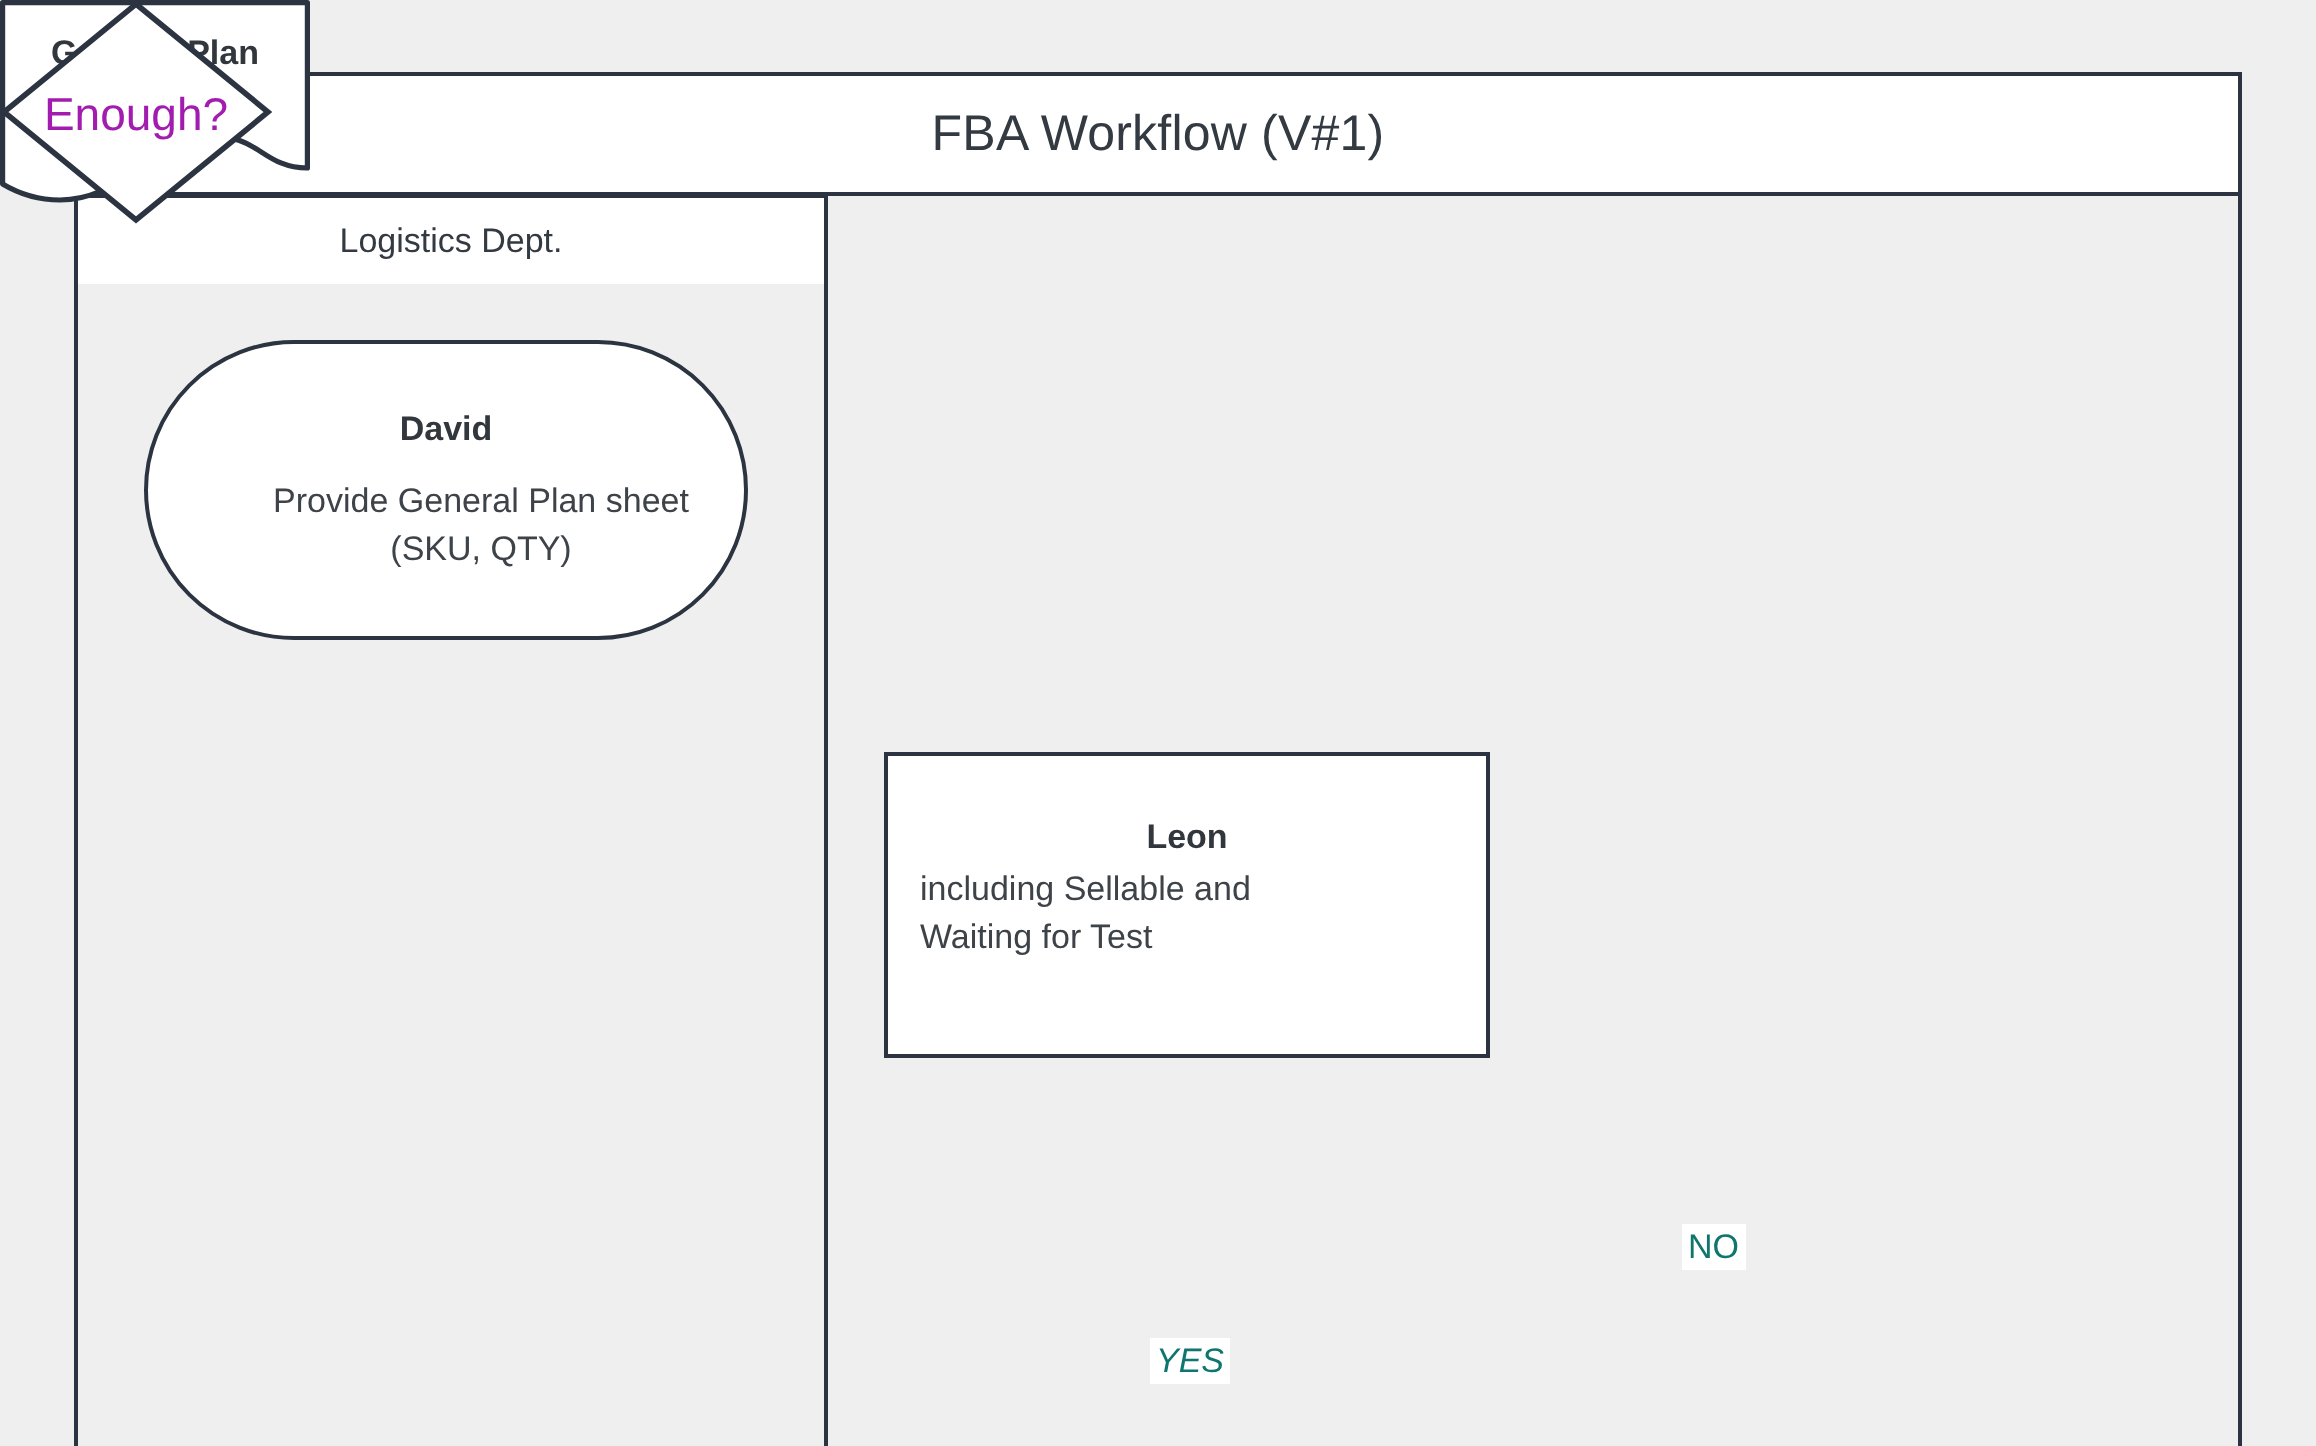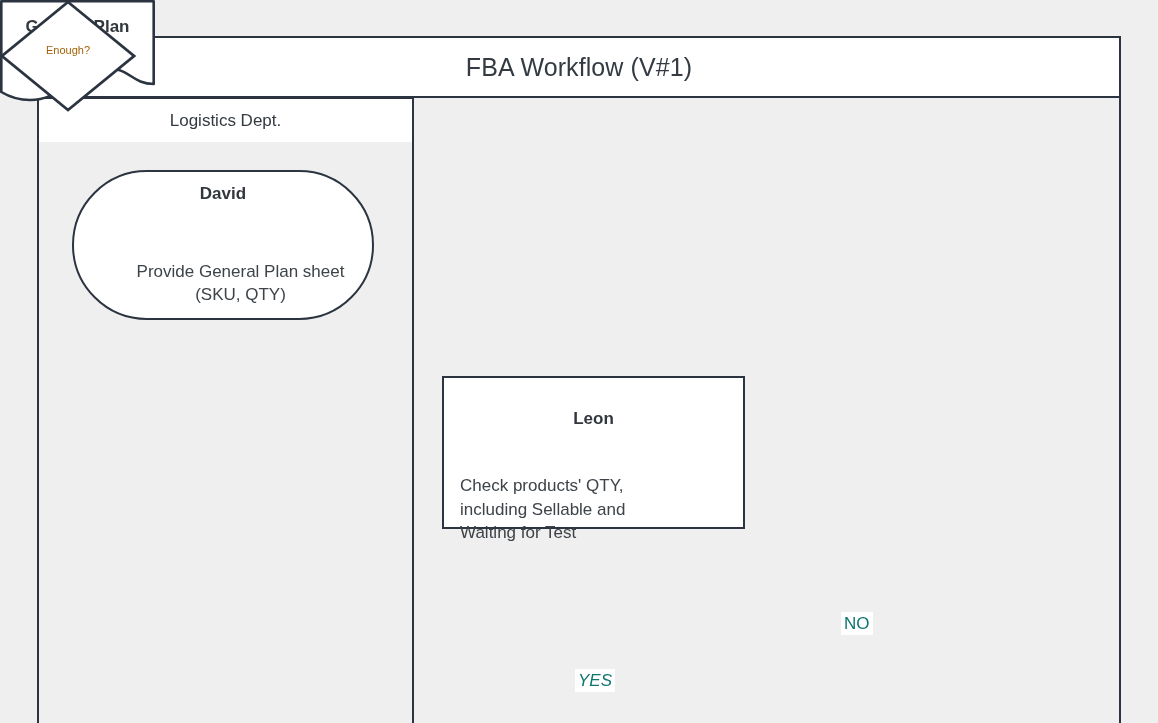--- a/index.html
+++ b/index.html
@@ -91,21 +91,20 @@
   
   .node {
     position: absolute;
     box-sizing: border-box;
     background: #ffffff;
     border: 2.5px solid #2b3440;
     display: flex;
     flex-direction: column;
     align-items: center;
     justify-content: center;
-    gap: 41px;
   }
   .node .who {
     font-weight: bold;
     font-size: 17px;
     color: #32373d;
     line-height: 1.25;
   }
   .node .desc {
     font-size: 17px;
     color: #3d4348;
@@ -160,22 +159,22 @@
     border: none;
     background: transparent;
     display: block;
   }
   #node-enough svg { position: absolute; left: 0; top: 0; }
   #node-enough .dia-label {
     position: absolute;
     left: 0; top: 44px;
     width: 136px;
     text-align: center;
-    font-size: 11px;
-    color: #a16207;
+    font-size: 23px;
+    color: #a21caf;
   }
 
   
   .edge-label {
     position: absolute;
     background: #ffffff;
     font-size: 17px;
     color: #0f766e;
     padding: 1px 3px;
     line-height: 1.25;
@@ -230,21 +229,20 @@
     </svg>
     <div class="doc-label">
       <div>General Plan</div>
       <div>sheet</div>
     </div>
   </div>
 
   <div class="node" id="node-leon">
     <div class="who">Leon</div>
     <div class="desc">
-      <div>Check products' QTY,</div>
       <div>including Sellable and</div>
       <div>Waiting for Test</div>
     </div>
   </div>
 
   <div id="node-enough">
     <svg width="136" height="112" viewBox="0 0 136 112">
       <path d="M 68 2 L 134 56 L 68 110 L 2 56 Z" fill="#ffffff" stroke="#2b3440" stroke-width="2.8" stroke-linejoin="miter"></path>
     </svg>
     <div class="dia-label">Enough?</div>

